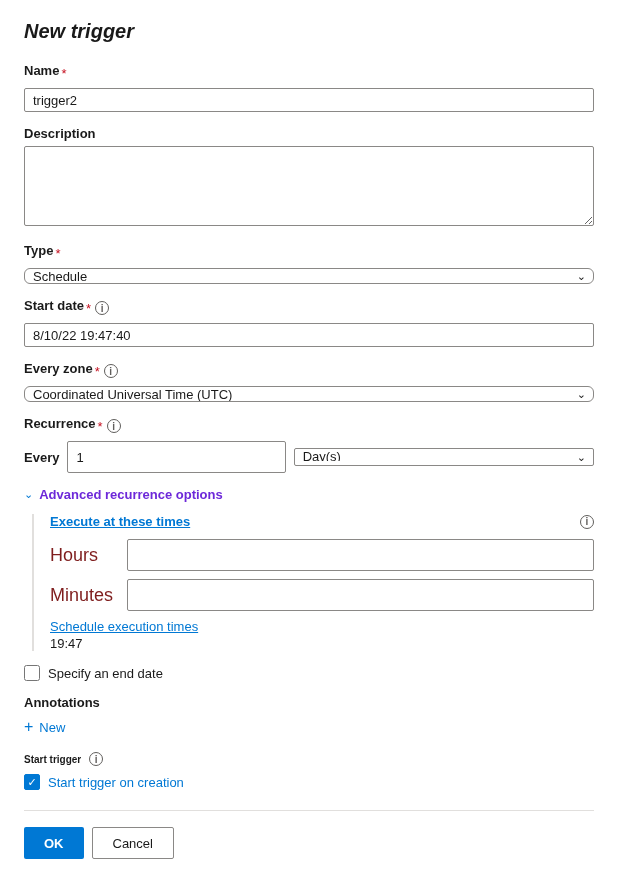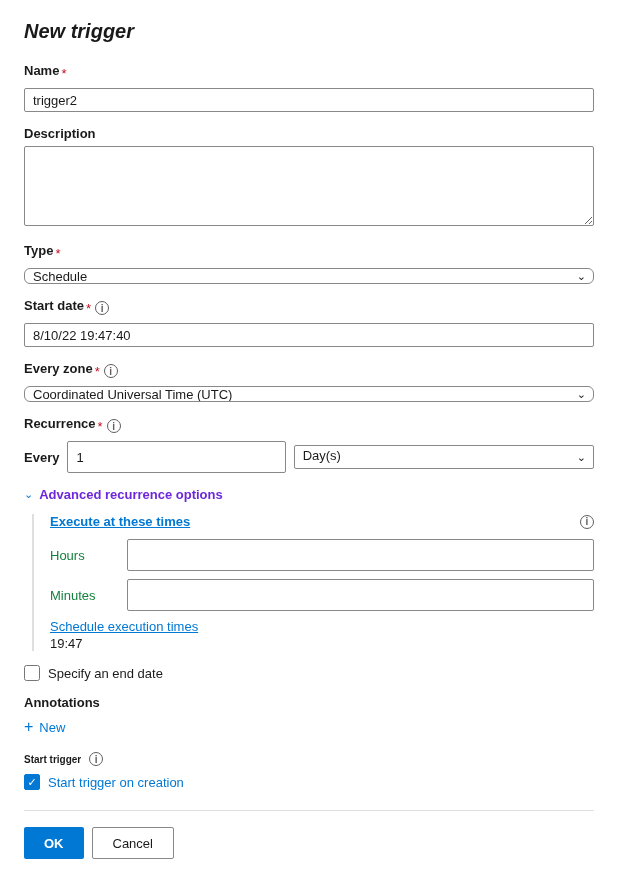--- a/index.html
+++ b/index.html
@@ -120,21 +120,21 @@
       color: #1a1a1a;
       background: #fff;
       outline: none;
     }
     .recurrence-select-wrapper {
       position: relative;
       flex: 1.5;
     }
     .recurrence-select {
       width: 100%;
-      height: 24px;
+      height: 18px;
       border: 1px solid #8a8886;
       border-radius: 2px;
       padding: 0 30px 4px 8px;
       font-size: 13px;
       color: #1a1a1a;
       background: #fff;
       appearance: none;
       -webkit-appearance: none;
       outline: none;
       cursor: pointer;
@@ -175,22 +175,22 @@
       cursor: pointer;
     }
     .field-row {
       display: flex;
       align-items: center;
       margin-bottom: 8px;
       gap: 12px;
     }
     .field-row-label {
       width: 65px;
-      font-size: 13px;
-      color: #15803d;
+      font-size: 18px;
+      color: #7f1d1d;
       flex-shrink: 0;
     }
     .field-row-input {
       flex: 1;
       height: 32px;
       border: 1px solid #8a8886;
       border-radius: 2px;
       padding: 0 8px;
       font-size: 13px;
       color: #1a1a1a;

